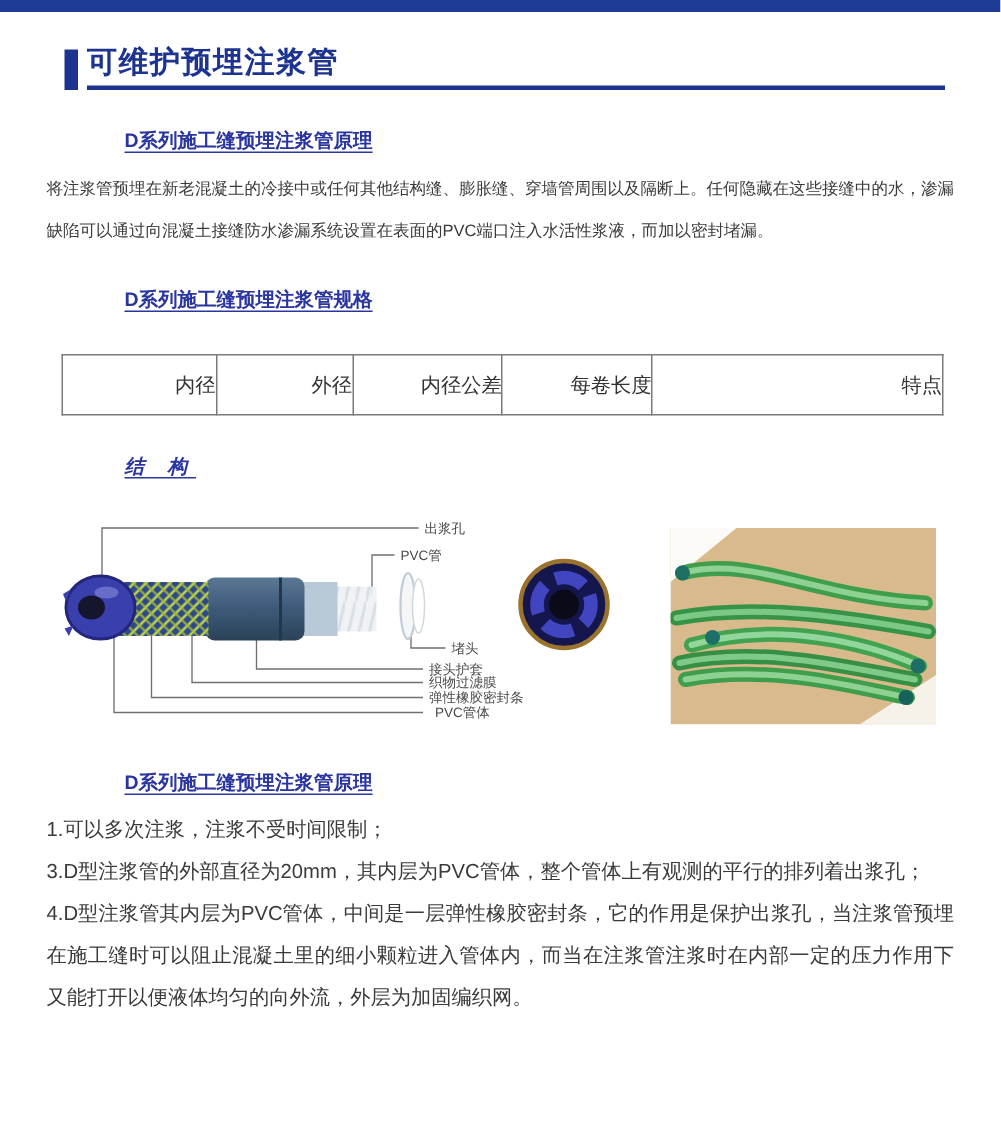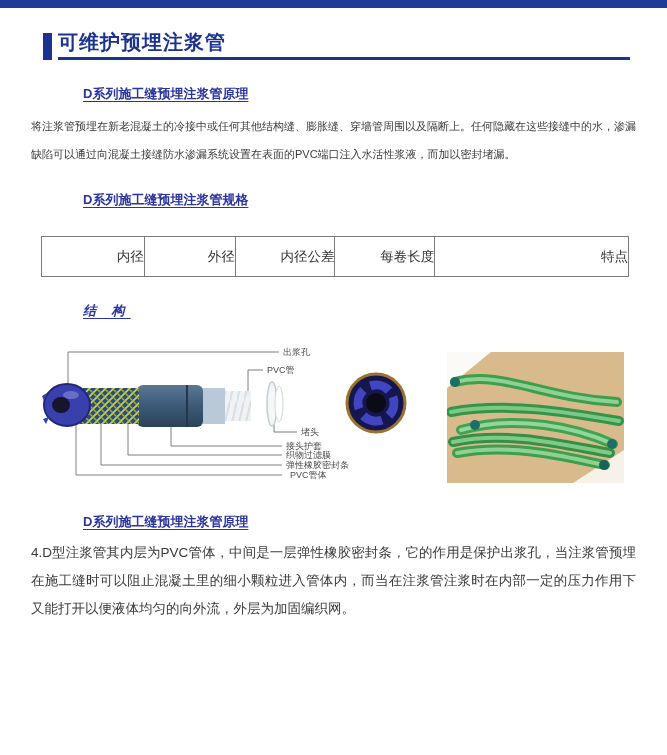--- a/index.html
+++ b/index.html
@@ -164,14 +164,16 @@
       <circle cx="157" cy="113" r="5" fill="#17625b" stroke="none"></circle>
     </g>
   </svg>
 </div>
 
 <div>
   <span class="sec-heading mt-adv">D系列施工缝预埋注浆管原理</span>
 </div>
 
 <div class="adv-list">
+  <p>1.可以多次注浆，注浆不受时间限制；</p>
+  <p>3.D型注浆管的外部直径为20mm，其内层为PVC管体，整个管体上有观测的平行的排列着出浆孔；</p>
   <p>4.D型注浆管其内层为PVC管体，中间是一层弹性橡胶密封条，它的作用是保护出浆孔，当注浆管预埋在施工缝时可以阻止混凝土里的细小颗粒进入管体内，而当在注浆管注浆时在内部一定的压力作用下又能打开以便液体均匀的向外流，外层为加固编织网。</p>
 </div>
 
 </body></html>

